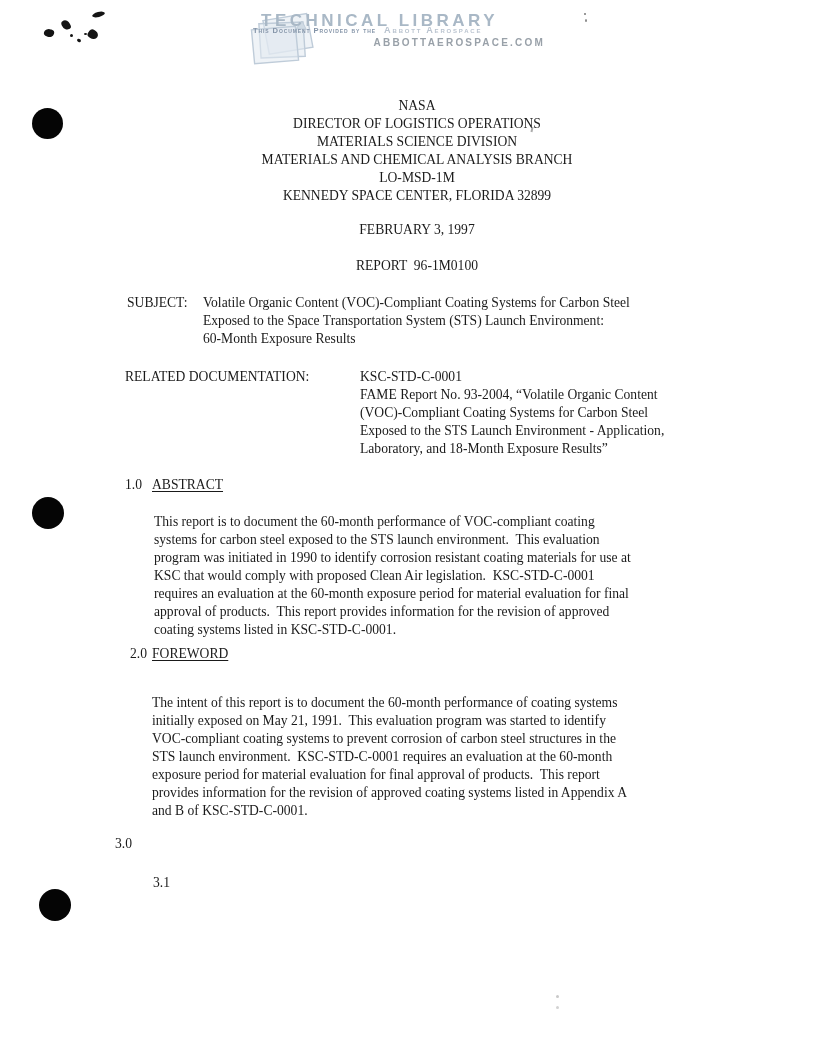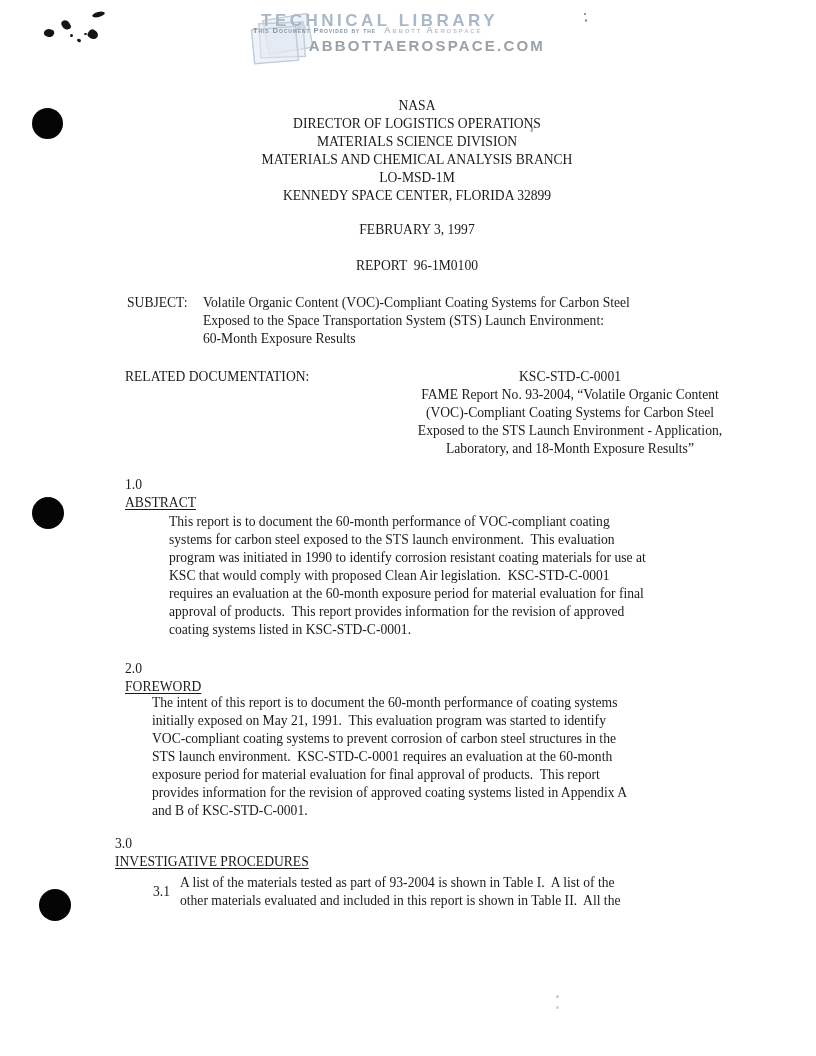--- a/index.html
+++ b/index.html
@@ -14,30 +14,30 @@
   
   .banner-row1{top:3px;left:253px;width:294px;display:flex;align-items:baseline;
     font-family:"Liberation Sans",sans-serif;z-index:3;}
   .provided{font-size:7.6px;font-weight:bold;letter-spacing:0.9px;color:#8494a8;
     font-variant:small-caps;white-space:nowrap;margin-top:23px;}
   .brand{font-size:9.2px;font-weight:bold;letter-spacing:1.8px;color:#b9c3cf;
     font-variant:small-caps;white-space:nowrap;margin-left:8px;}
   .techlib{top:11px;left:261px;width:290px;font-family:"Liberation Sans",sans-serif;
     font-size:17px;font-weight:bold;letter-spacing:3.5px;color:#a9b8c6;z-index:3;white-space:nowrap;}
   .siteurl{top:37px;left:253px;width:292px;text-align:right;font-family:"Liberation Sans",sans-serif;
-    font-size:15px;font-weight:bold;letter-spacing:2.2px;color:#99a1a9;z-index:3;}
+    font-size:10px;font-weight:bold;letter-spacing:2.2px;color:#99a1a9;z-index:3;}
   .logo{top:5px;left:246px;z-index:1;}
 
   
   .hole{background:#050505;border-radius:50%;z-index:5;}
   .smudge{background:#141414;z-index:5;}
   .faint{z-index:4;}
 
   
-  .sec-head{display:flex;flex-direction:column;}
+  .sec-head{display:flex;}
   .sec-num{width:27px;flex:0 0 auto;}
   .sec-title{text-decoration:underline;text-underline-offset:2px;}
 
   .sub-row{display:flex;align-items:center;}
   .sub-num{width:27px;flex:0 0 auto;}
 </style>
 </head>
 <body>
 
 <div class="abs logo">
@@ -85,51 +85,48 @@
 <div class="abs doc centered" style="top:221px;">FEBRUARY 3, 1997</div>
 
 <div class="abs doc centered" style="top:257px;">REPORT  96-1M0100</div>
 
 <div class="abs doc" style="top:294px;left:127px;">SUBJECT:</div>
 <div class="abs doc" style="top:294px;left:203px;width:560px;">Volatile Organic Content (VOC)-Compliant Coating Systems for Carbon Steel
 Exposed to the Space Transportation System (STS) Launch Environment:
 60-Month Exposure Results</div>
 
 <div class="abs doc" style="top:368px;left:125px;text-align:right;">RELATED DOCUMENTATION:</div>
-<div class="abs doc" style="top:368px;left:360px;width:420px;text-align:center;">KSC-STD-C-0001
+<div class="abs doc" style="top:368px;left:360px;width:420px;">KSC-STD-C-0001
 FAME Report No. 93-2004, “Volatile Organic Content
 (VOC)-Compliant Coating Systems for Carbon Steel
 Exposed to the STS Launch Environment - Application,
 Laboratory, and 18-Month Exposure Results”</div>
 
 <div class="abs doc sec-head" style="top:476px;left:125px;">
   <span class="sec-num">1.0</span>
   <span class="sec-title">ABSTRACT</span>
 </div>
-<div class="abs doc" style="top:513px;left:169px;width:620px;">This report is to document the 60-month performance of VOC-compliant coating
+<div class="abs doc" style="top:513px;left:154px;width:620px;">This report is to document the 60-month performance of VOC-compliant coating
 systems for carbon steel exposed to the STS launch environment.  This evaluation
 program was initiated in 1990 to identify corrosion resistant coating materials for use at
 KSC that would comply with proposed Clean Air legislation.  KSC-STD-C-0001
 requires an evaluation at the 60-month exposure period for material evaluation for final
 approval of products.  This report provides information for the revision of approved
 coating systems listed in KSC-STD-C-0001.</div>
 
-<div class="abs doc sec-head" style="top:660px;left:125px;">
+<div class="abs doc sec-head" style="top:645px;left:125px;text-align:center;">
   <span class="sec-num">2.0</span>
   <span class="sec-title">FOREWORD</span>
 </div>
 <div class="abs doc" style="top:694px;left:152px;width:620px;font-family:Liberation Serif, serif;">The intent of this report is to document the 60-month performance of coating systems
 initially exposed on May 21, 1991.  This evaluation program was started to identify
 VOC-compliant coating systems to prevent corrosion of carbon steel structures in the
 STS launch environment.  KSC-STD-C-0001 requires an evaluation at the 60-month
 exposure period for material evaluation for final approval of products.  This report
 provides information for the revision of approved coating systems listed in Appendix A
 and B of KSC-STD-C-0001.</div>
 
 <div class="abs doc sec-head" style="top:835px;left:115px;">
   <span class="sec-num">3.0</span>
-  <span class="sec-title">INVESTIGATIVE PROCEDURES</span>
 </div>
 <div class="abs doc sub-row" style="top:874px;left:153px;width:620px;">
   <span class="sub-num">3.1</span>
-  <span>A list of the materials tested as part of 93-2004 is shown in Table I.  A list of the
-other materials evaluated and included in this report is shown in Table II.  All the</span>
 </div>
 
 </body></html>

